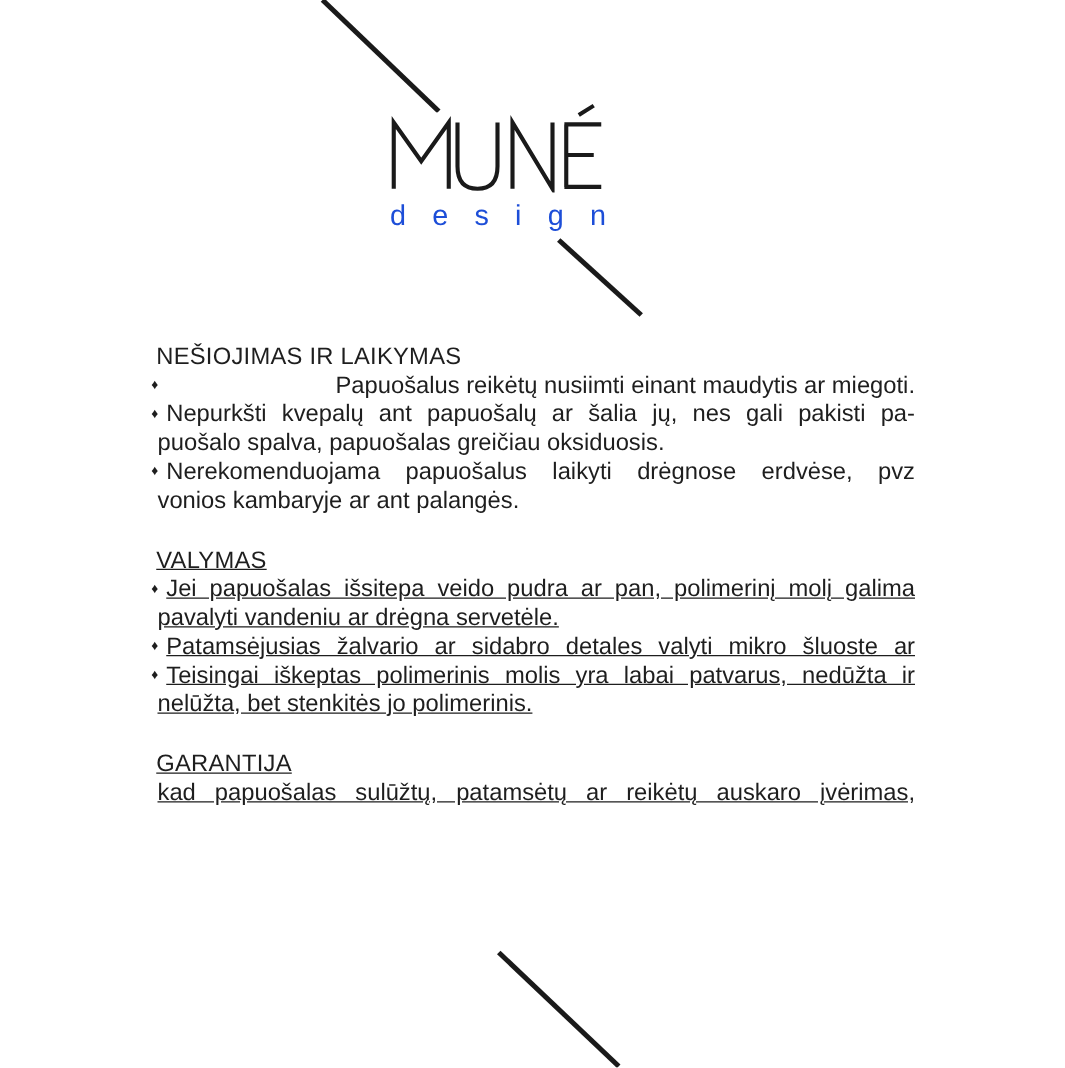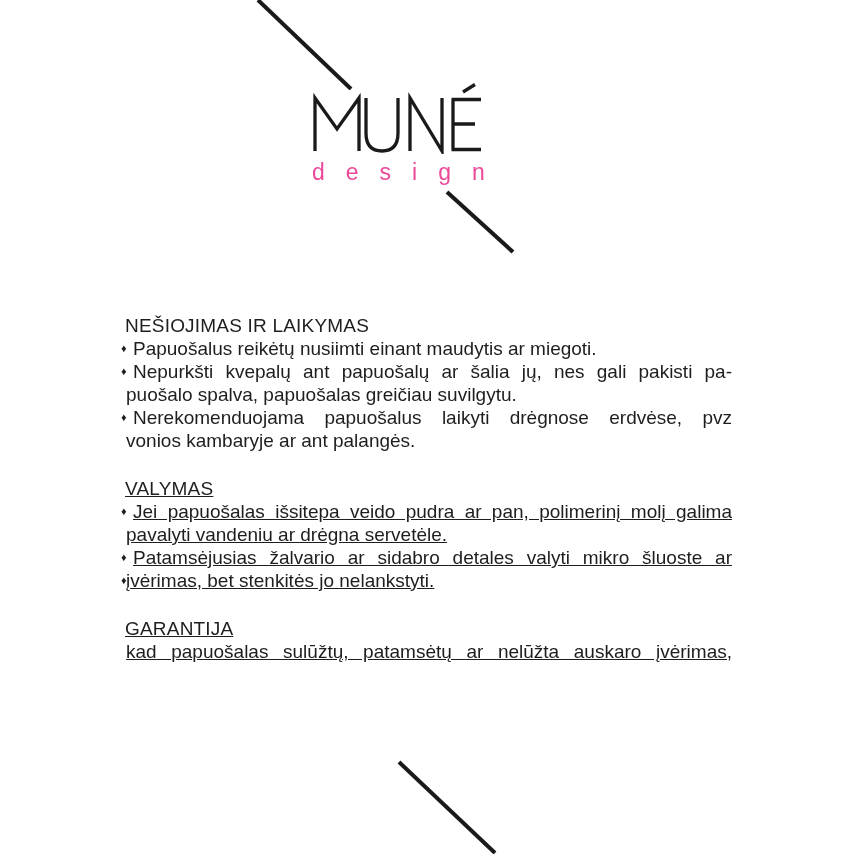--- a/index.html
+++ b/index.html
@@ -28,30 +28,29 @@
     left: 312px;
     top: 83px;
     width: 174px;
   }
   .logo-mark { display: block; }
   .logo-sub {
     margin-top: 5px;
     font-size: 23px;
     font-weight: 300;
     letter-spacing: 21px;
-    color: #ec4899;
+    color: #1d4ed8;
     white-space: nowrap;
   }
 
   .content {
     position: absolute;
     left: 121px;
     top: 274px;
     width: 611px;
-    margin-top: 40px;
   }
   .section + .section { margin-top: 25px; text-decoration: underline; }
   .section-heading {
     margin-left: 4px;
     font-size: 19px;
     line-height: 23px;
     letter-spacing: 0.2px;
   }
   .item { position: relative; padding-left: 5px; }
   .item .bullet {
@@ -59,21 +58,21 @@
     left: 0;
     top: 3px;
     font-size: 11px;
     line-height: 17px;
     color: #1e1e1e;
   }
   .line {
     font-size: 19px;
     line-height: 23px;
   }
-  .line.first { text-indent: 7px; }
+  .line.first { text-indent: 7px; text-align: right; }
   .line.fill {
     text-align: justify;
     text-align-last: justify;
   }
 </style>
 </head>
 <body>
 
 <svg class="diag diag-top" width="98" height="90" viewBox="0 0 98 90">
   <line x1="2" y1="0" x2="95" y2="89" stroke="#1a1a1a" stroke-width="4"></line>
@@ -102,47 +101,48 @@
 <div class="content">
     <div class="section">
       <div class="section-heading">NEŠIOJIMAS IR LAIKYMAS</div>
       <div class="item bulleted">
         <span class="bullet">♦</span>
         <div class="line first">Papuošalus reikėtų nusiimti einant maudytis ar miegoti.</div>
       </div>
       <div class="item bulleted">
         <span class="bullet">♦</span>
         <div class="line fill first">Nepurkšti kvepalų ant papuošalų ar šalia jų, nes gali pakisti pa-</div>
-        <div class="line">puošalo spalva, papuošalas greičiau suvilgytu.</div>
+        <div class="line">puošalo spalva, papuošalas greičiau oksiduosis.</div>
       </div>
       <div class="item bulleted">
         <span class="bullet">♦</span>
         <div class="line fill first">Nerekomenduojama papuošalus laikyti drėgnose erdvėse, pvz</div>
         <div class="line">vonios kambaryje ar ant palangės.</div>
       </div>
     </div>
     <div class="section">
       <div class="section-heading">VALYMAS</div>
       <div class="item bulleted">
         <span class="bullet">♦</span>
         <div class="line fill first">Jei papuošalas išsitepa veido pudra ar pan, polimerinį molį galima</div>
         <div class="line">pavalyti vandeniu ar drėgna servetėle.</div>
       </div>
       <div class="item bulleted">
         <span class="bullet">♦</span>
         <div class="line fill first">Patamsėjusias žalvario ar sidabro detales valyti mikro šluoste ar</div>
       </div>
       <div class="item bulleted">
         <span class="bullet">♦</span>
-        <div class="line">įvėrimas, bet stenkitės jo nelankstyti.</div>
+        <div class="line fill first">Teisingai iškeptas polimerinis molis yra labai patvarus, nedūžta ir</div>
+        <div class="line">nelūžta, bet stenkitės jo polimerinis.</div>
       </div>
     </div>
     <div class="section">
       <div class="section-heading">GARANTIJA</div>
       <div class="item plain">
-        <div class="line fill">kad papuošalas sulūžtų, patamsėtų ar nelūžta auskaro įvėrimas,</div>
+        <div class="line fill">kad papuošalas sulūžtų, patamsėtų ar reikėtų auskaro įvėrimas,</div>
       </div>
     </div>
   </div>
 
 <svg class="diag diag-bottom" width="102" height="94" viewBox="0 0 102 94">
   <line x1="3" y1="2" x2="99" y2="93" stroke="#1a1a1a" stroke-width="4"></line>
 </svg>
 
 </body></html>

